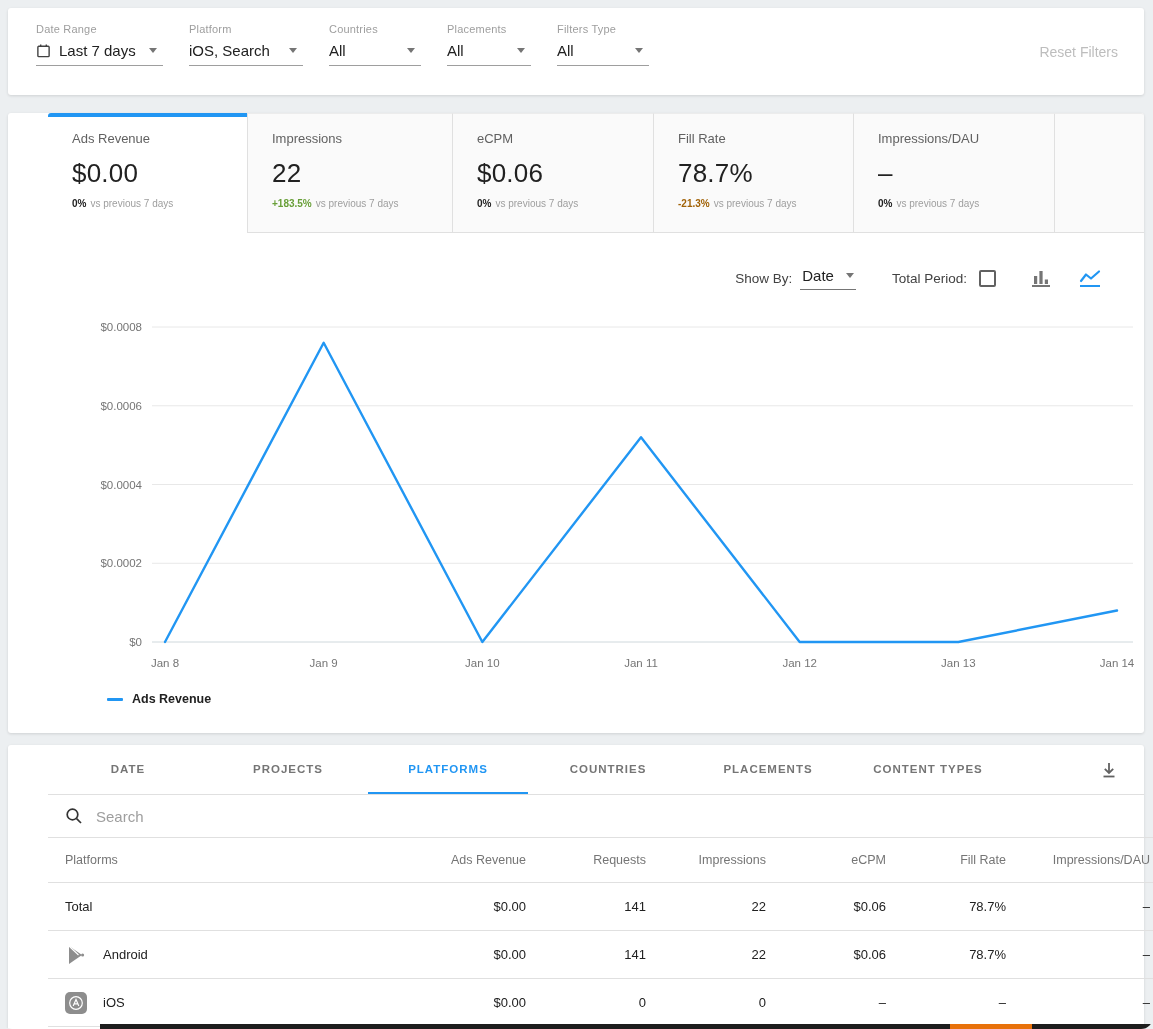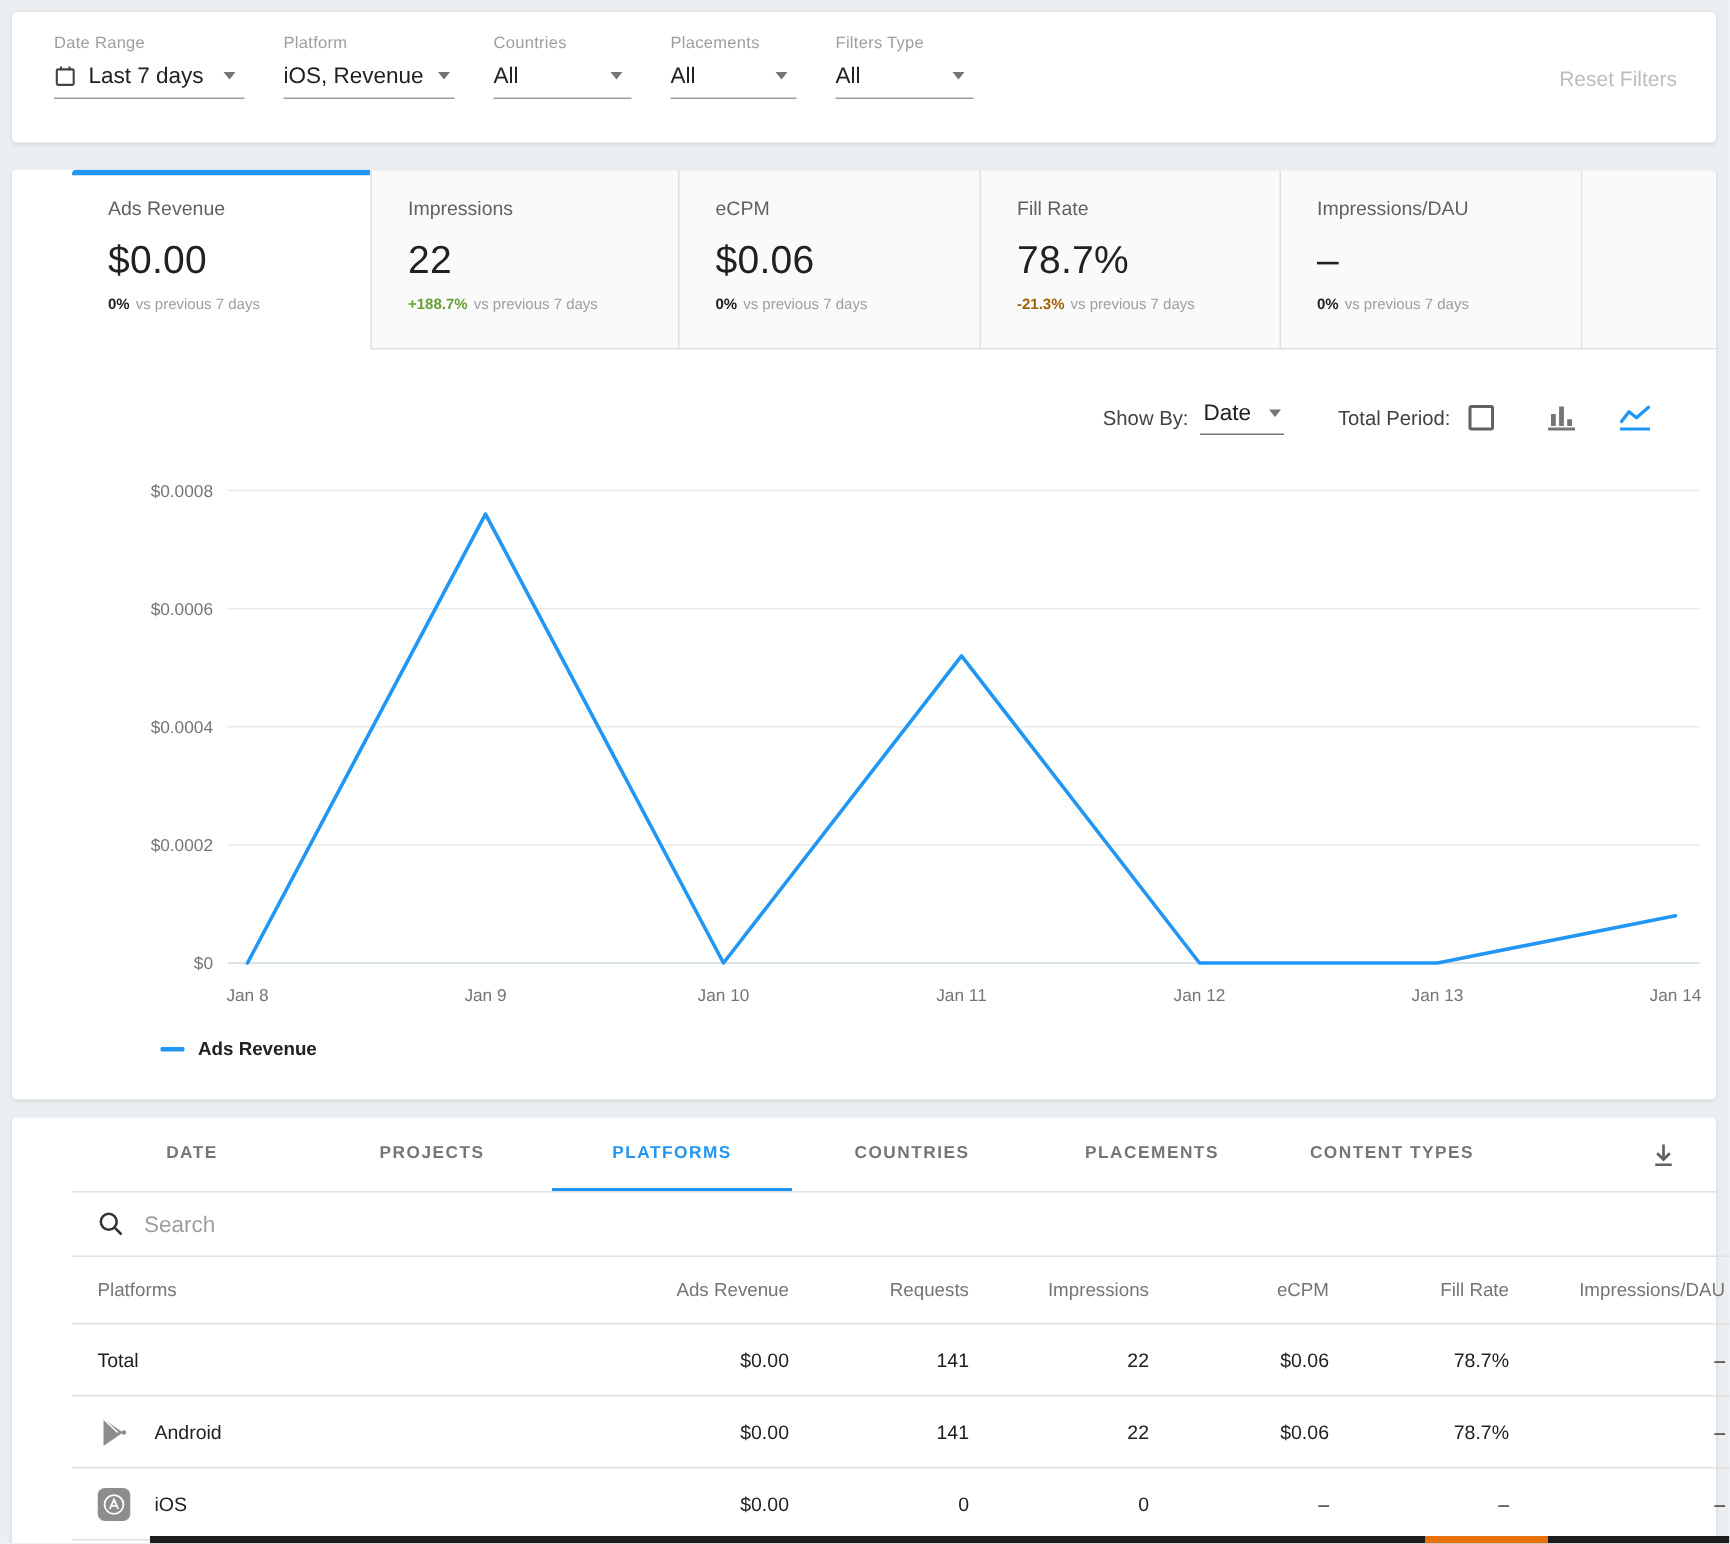--- a/index.html
+++ b/index.html
@@ -1,18 +1,18 @@
 <!DOCTYPE html>
 <html><head>
 <meta charset="utf-8">
 <style>
   * { margin:0; padding:0; box-sizing:border-box; }
   html,body { background:#eceff1; }
   body { font-family:"Liberation Sans", sans-serif; color:#212121; }
-  .page { position:relative; width:1153px; height:1029px; background:#eceff1; overflow:hidden; }
+  .page { position:relative; width:1153px; height:1029px; background:#eceff1; overflow:hidden;border-radius:12px; }
 
   .card { background:#fff; border-radius:3px; box-shadow:0 1px 3px rgba(0,0,0,.12);padding-left:40px; }
 
   
   .filter-card { margin:8px 9px 0 8px; height:87px; display:flex; padding:0 26px 0 28px; }
   .filter { margin-top:15px; margin-right:26px; }
   .f-label { font-size:11px; color:#9e9e9e; letter-spacing:.2px; }
   .f-control { display:flex; align-items:center; margin-top:7px; padding:0 6px 6px 0; border-bottom:1px solid #9e9e9e; cursor:pointer; }
   .f-value { font-size:15px; color:#212121; white-space:nowrap; }
   .f-control .spacer { flex:1; min-width:10px; }
@@ -94,21 +94,21 @@
         </span>
         <span class="f-value">Last 7 days</span>
         <span class="spacer"></span>
           <span class="caret"></span>
       </div>
     </div>
 
     <div class="filter">
       <div class="f-label">Platform</div>
       <div class="f-control w-platform">
-        <span class="f-value">iOS, Revenue</span>
+        <span class="f-value">iOS, Search</span>
         <span class="spacer"></span>
           <span class="caret"></span>
       </div>
     </div>
 
     <div class="filter">
       <div class="f-label">Countries</div>
       <div class="f-control w-countries">
         <span class="f-value">All</span>
         <span class="spacer"></span>
@@ -141,21 +141,21 @@
 
     <div class="metric-strip">
       <div class="metric active m0">
         <div class="m-label">Ads Revenue</div>
         <div class="m-value">$0.00</div>
         <div class="m-delta"><span class="d neutral">0%</span><span>vs previous 7 days</span></div>
       </div>
       <div class="metric m1">
         <div class="m-label">Impressions</div>
         <div class="m-value">22</div>
-        <div class="m-delta"><span class="d up">+188.7%</span><span>vs previous 7 days</span></div>
+        <div class="m-delta"><span class="d up">+183.5%</span><span>vs previous 7 days</span></div>
       </div>
       <div class="metric m2">
         <div class="m-label">eCPM</div>
         <div class="m-value">$0.06</div>
         <div class="m-delta"><span class="d neutral">0%</span><span>vs previous 7 days</span></div>
       </div>
       <div class="metric m3">
         <div class="m-label">Fill Rate</div>
         <div class="m-value">78.7%</div>
         <div class="m-delta"><span class="d down">-21.3%</span><span>vs previous 7 days</span></div>

